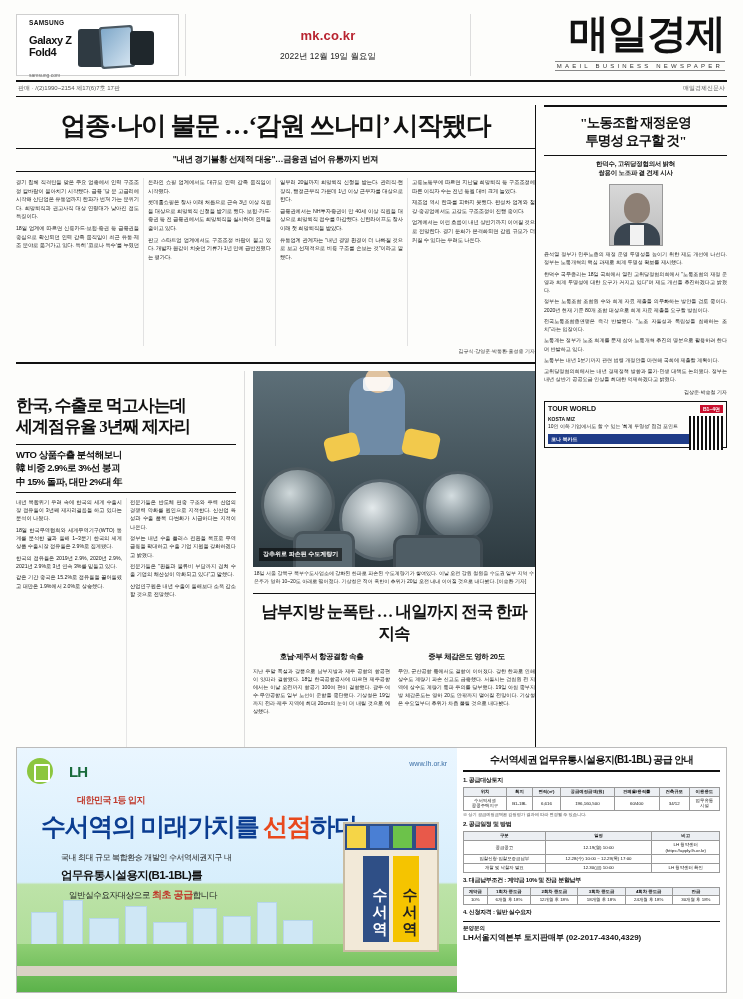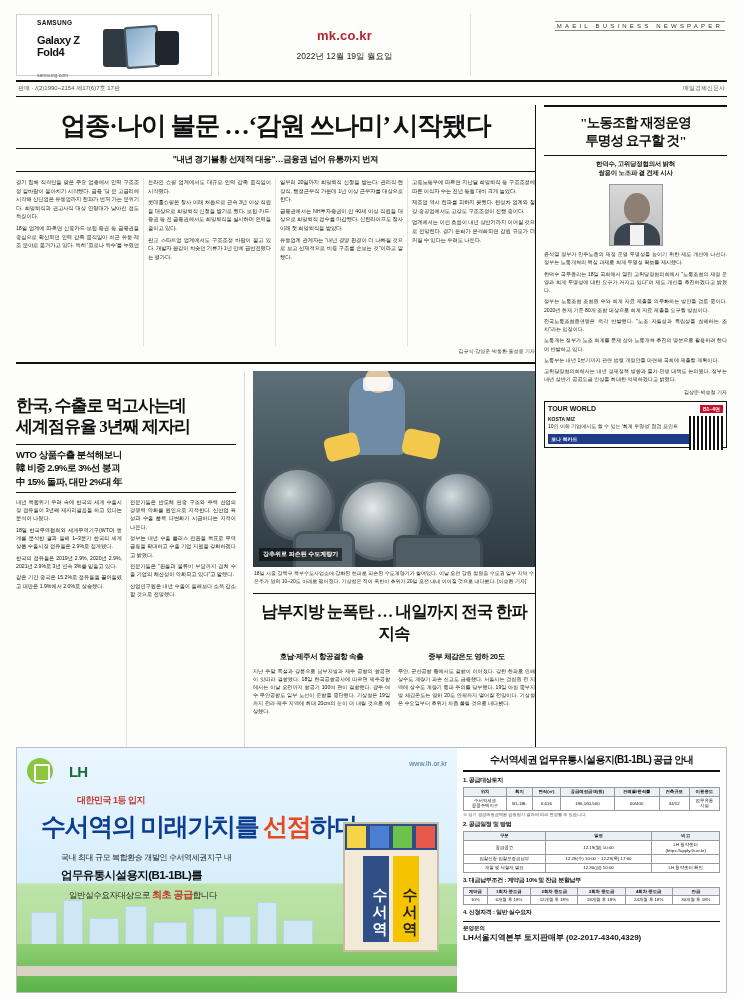--- a/index.html
+++ b/index.html
@@ -18,25 +18,25 @@
     padding: 14px 16px 0 16px;
   }
 
   
   .masthead {
     display: flex; align-items: stretch;
     border-bottom: 2px solid #111;
     padding-bottom: 4px;
   }
   .ad-box {
-    width: 196px; height: 62px;
+    width: 163px; height: 62px;
     border: 1px solid #cfcfcf;
     background: #fff;
     position: relative;
-    padding: 4px 20px;
+    padding: 4px 12px;
     display: flex;
   }
   .ad-left { width: 70px; }
   .ad-brand { font-size: 6.5px; font-weight: bold; letter-spacing: .3px; }
   .ad-title { font-size: 11px; font-weight: bold; margin-top: 8px; letter-spacing: -.4px; }
   .ad-url { font-size: 5px; color:#666; margin-top: 14px; }
   .ad-right { flex:1; position: relative; }
   .fold-img {
     position: absolute; right: 2px; top: 4px;
     width: 92px; height: 46px;
@@ -285,20 +285,21 @@
         </div>
       </div>
     </div>
 
     <div class="center-head">
       <div class="mk-url">mk.co.kr</div>
       <div class="mk-date">2022년 12월 19일 월요일</div>
     </div>
 
     <div class="logo-wrap">
+      <div class="logo-ko">매일경제</div>
       <div class="logo-en">MAEIL BUSINESS NEWSPAPER</div>
     </div>
   </div>
 
   <div class="subbar">
     <span>판매 · /(2)1990~2154 제17(6)7호 17판</span>
     <span>매일경제신문사</span>
   </div>
 
   <div class="content">

